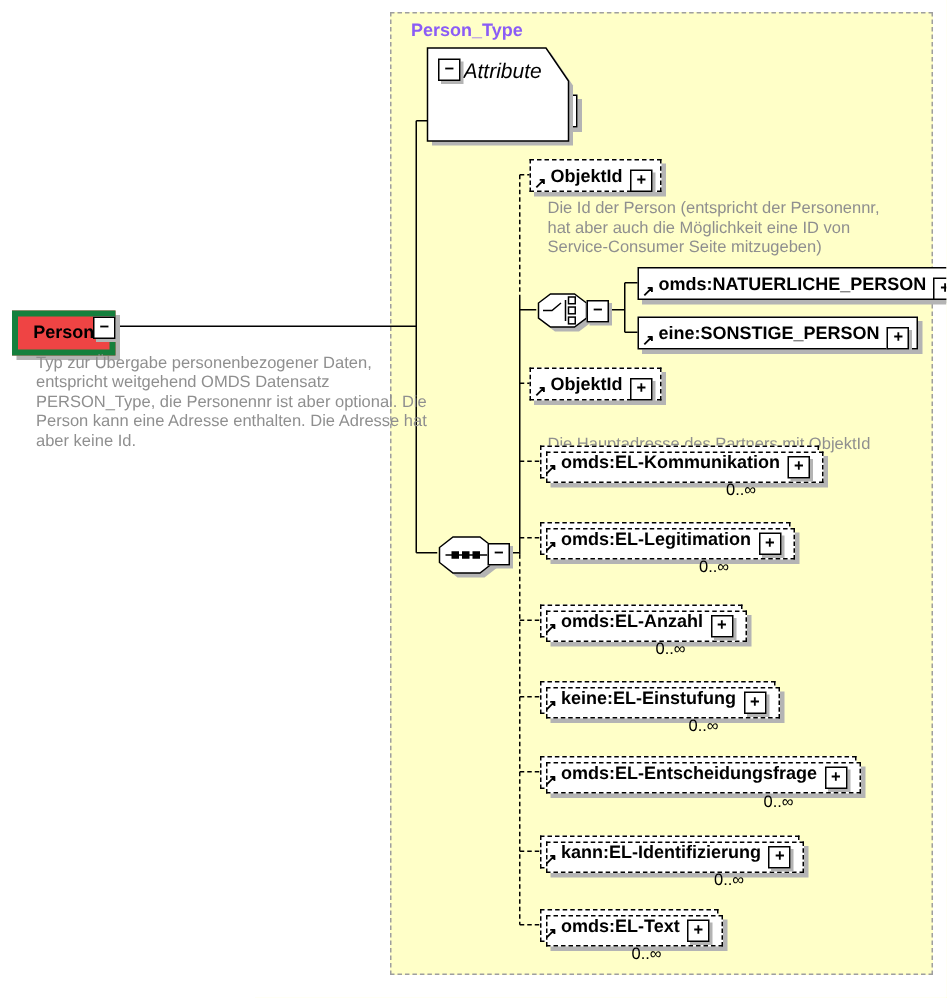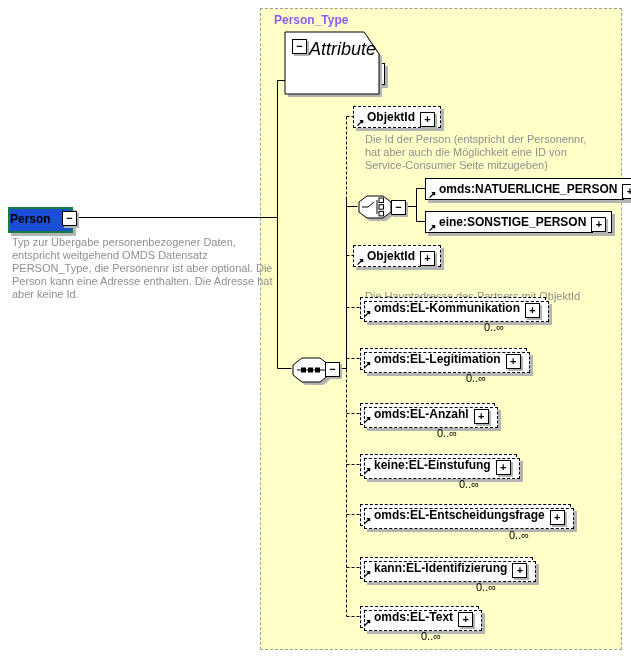--- a/index.html
+++ b/index.html
@@ -44,26 +44,26 @@
     margin-left:5px;box-shadow:2px 2px 0 #b4b4b4;cursor:pointer;
   }
   .desc{
     position:absolute;z-index:2;font-size:11px;line-height:13px;color:#8f8f8f;
   }
   .occ{
     position:absolute;z-index:2;font-size:11px;color:#000;white-space:nowrap;
   }
   .conn{position:absolute;z-index:3;}
   .attr-label{
-    position:absolute;left:309px;top:39px;z-index:3;font-size:18px;font-style:italic;
+    position:absolute;left:309px;top:39px;z-index:3;font-size:14px;font-style:italic;
   }
   .person-box{
     position:absolute;left:8px;top:207px;width:61px;height:22px;z-index:2;
-    background:#1d4ed8;border:2px solid #15803d;box-shadow:3px 3px 0 #b4b4b4;
-    font-size:12px;font-weight:bold;line-height:21px;
+    background:#ef4444;border:4px solid #15803d;box-shadow:3px 3px 0 #b4b4b4;
+    font-size:12px;font-weight:bold;text-align:center;line-height:21px;
   }
 </style>
 </head>
 <body>
 
 <div class="canvas">
 
   <div class="ct-box"></div>
   <div class="ct-title">Person_Type</div>
 
@@ -93,21 +93,21 @@
         <path d="M346,567 H360"></path>
         <path d="M346,616 H360"></path>
       </g>
     </g>
   </svg>
 
   <div class="person-box">
     <span>Person</span>
   </div>
   <div class="toggle" style="left:62px;top:211px;">−</div>
-  <div class="desc" style="left:12px;top:236px;width:262px;">Typ zur Übergabe personenbezogener Daten, entspricht weitgehend OMDS Datensatz PERSON_Type, die Personennr ist aber optional. Die Person kann eine Adresse enthalten. Die Adresse hat aber keine Id.</div>
+  <div class="desc" style="left:24px;top:236px;width:262px;">Typ zur Übergabe personenbezogener Daten, entspricht weitgehend OMDS Datensatz PERSON_Type, die Personennr ist aber optional. Die Person kann eine Adresse enthalten. Die Adresse hat aber keine Id.</div>
 
   <svg class="conn" style="left:283px;top:30px;" width="102" height="70" viewBox="0 0 102 70">
     <path d="M5,5 L84,5 L99,27 L99,67 L5,67 Z" fill="#b4b4b4" stroke="none"></path>
     <path d="M2,2 L81,2 L96,24 L96,64 L2,64 Z" fill="#ffffff" stroke="#000"></path>
   </svg>
   <div class="toggle" style="left:292px;top:39px;">−</div>
   <div class="attr-label">Attribute</div>
   <div class="ebox" style="left:304px;top:63px;padding:3px 10px;">
     <span>PersArtCd</span>
   </div>

